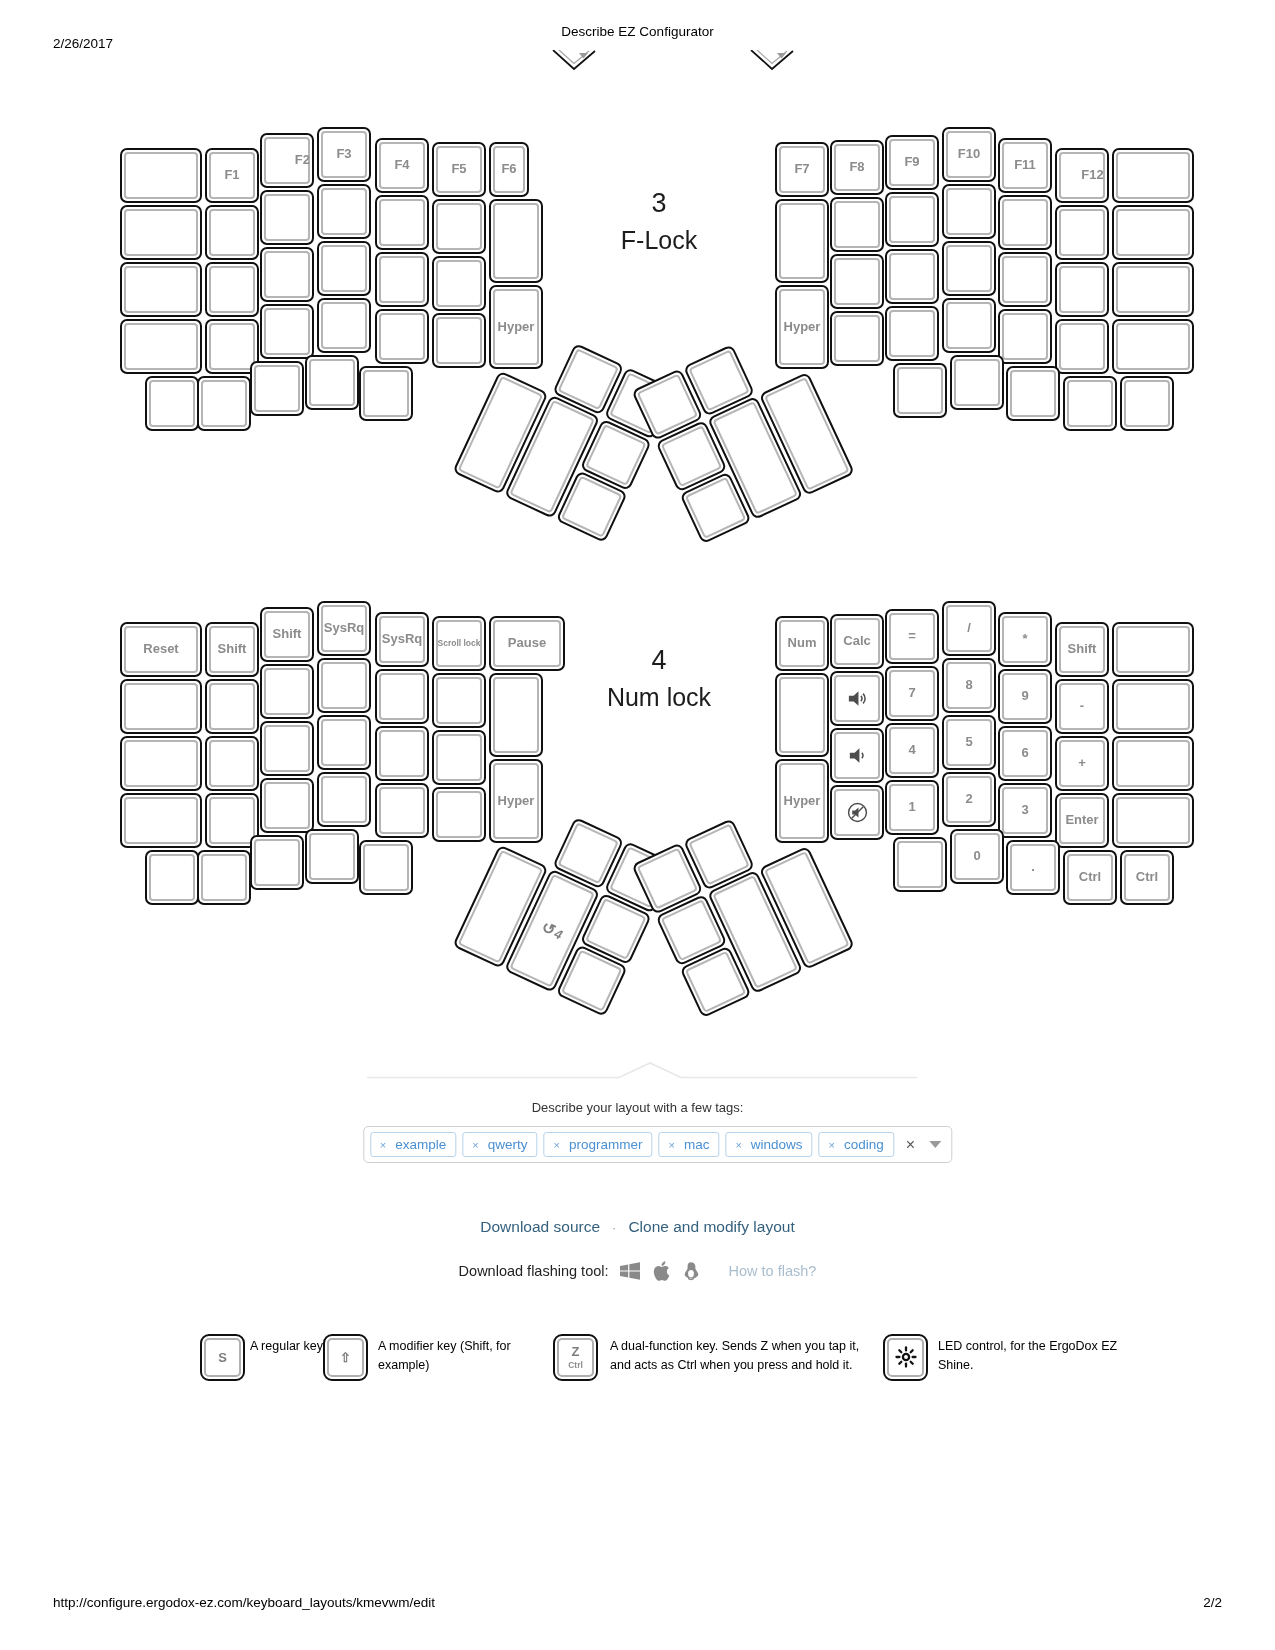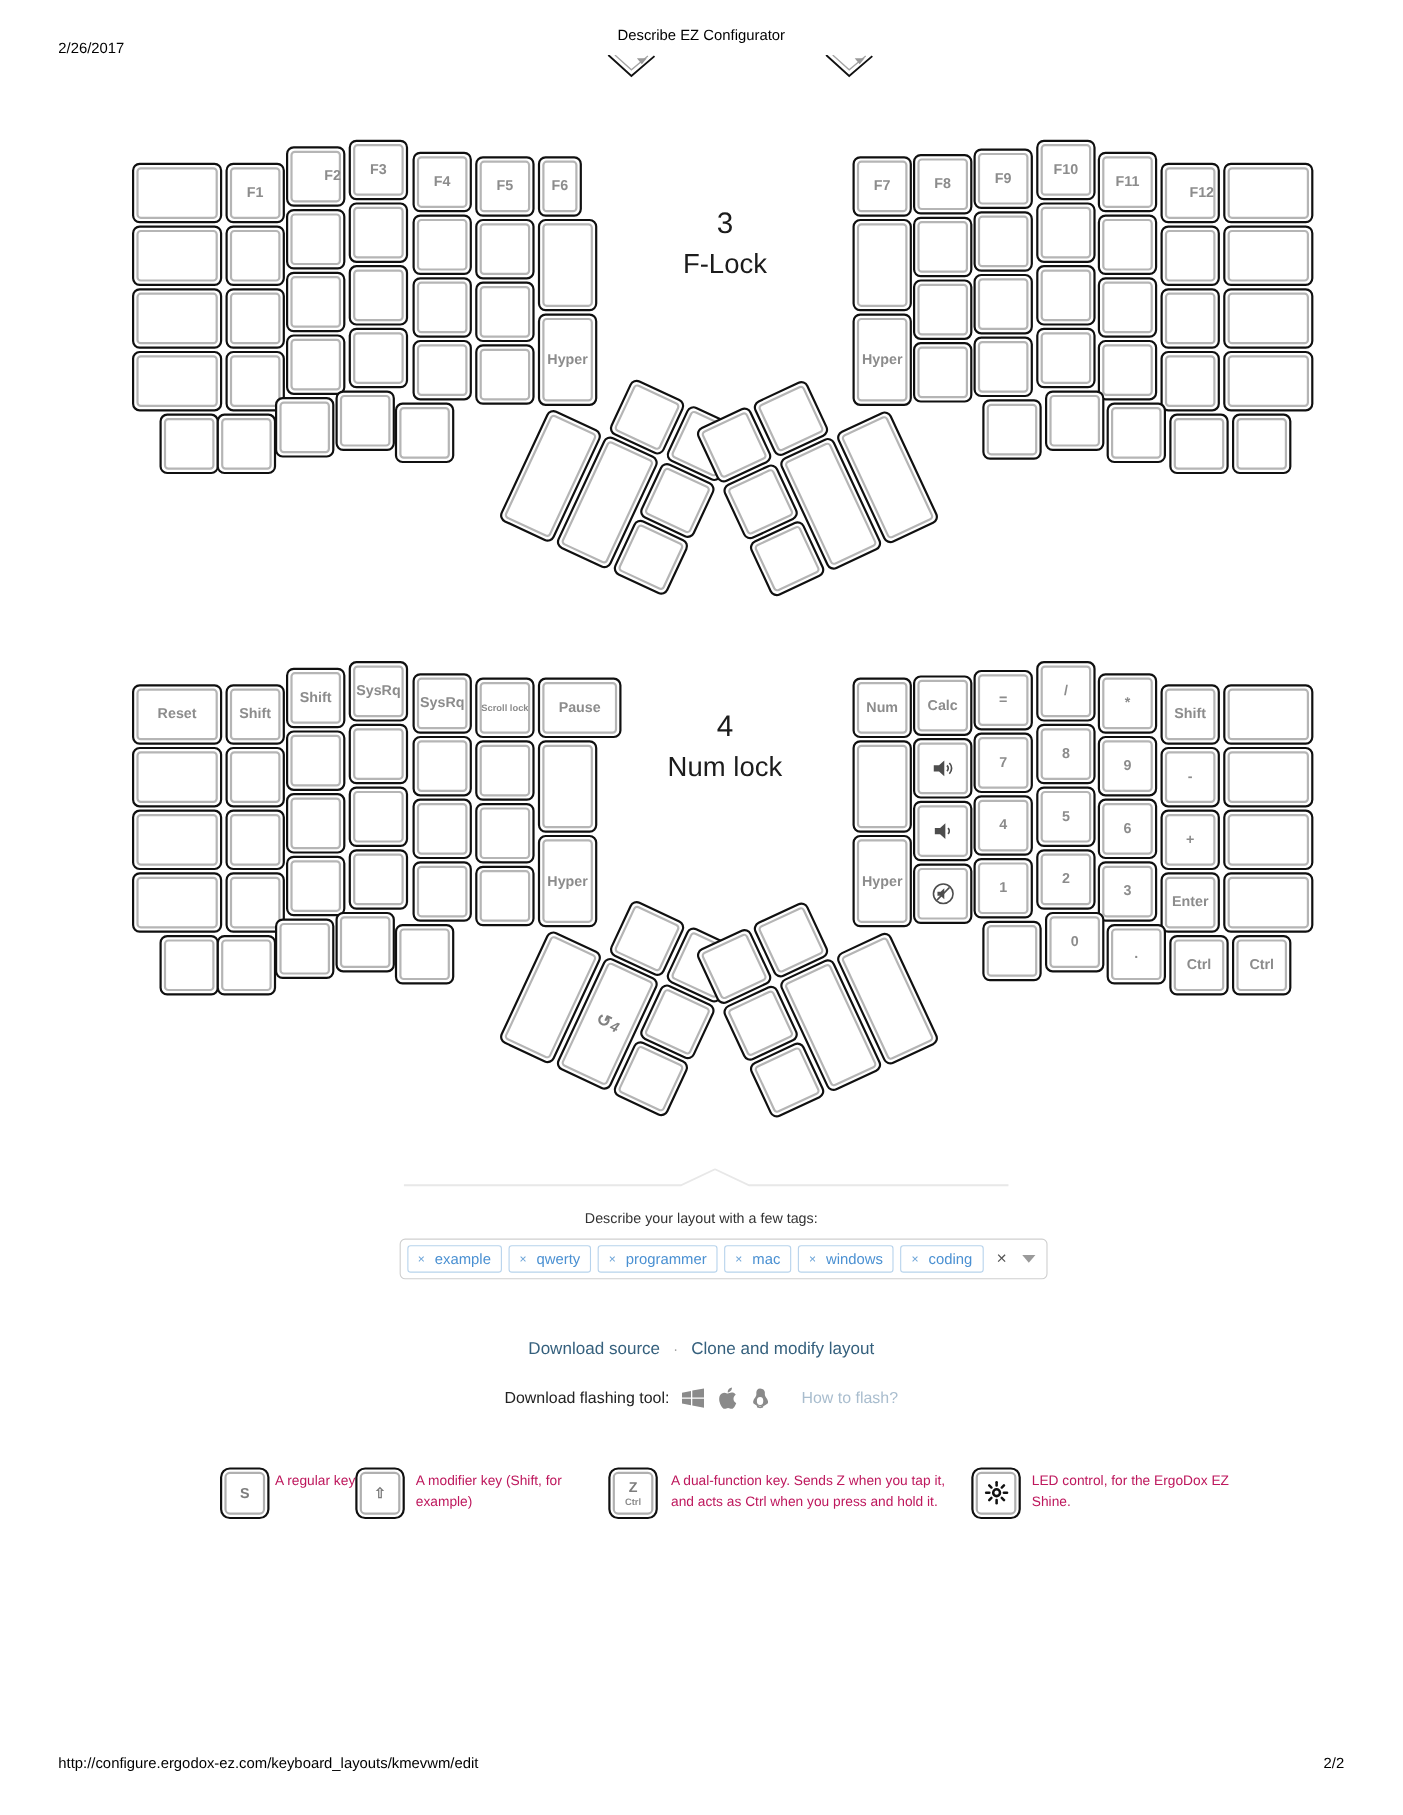--- a/index.html
+++ b/index.html
@@ -36,21 +36,21 @@
   .links .dot{color:#999;margin:0 12px;font-size:13px;}
   .flashrow{position:absolute;top:1260px;left:0;width:1235px;display:flex;justify-content:center;align-items:center;gap:10px;font-size:14.5px;color:#222;}
   .flashrow .osicon{display:flex;align-items:center;cursor:pointer;}
   .howto{color:#a9bdce;margin-left:18px;cursor:pointer;}
   
   .lkey{position:absolute;width:45px;height:47px;background:#fff;border:2.5px solid #101010;border-radius:9px;box-sizing:border-box;
         display:flex;flex-direction:column;align-items:center;justify-content:center;}
   .lkey .lcap{position:absolute;inset:2px;border:2px solid #b0b0b0;border-radius:5px;}
   .lkey .t{position:relative;z-index:1;font-weight:bold;color:#7d7d7d;font-size:13px;line-height:1;}
   .lkey .b{position:relative;z-index:1;font-weight:bold;color:#8d8d8d;font-size:8.5px;line-height:1;margin-top:3px;}
-  .ldesc{position:absolute;font-size:12.5px;color:#be185d;line-height:1.55;}
+  .ldesc{position:absolute;font-size:12.5px;color:#000000;line-height:1.55;}
   .sep{position:absolute;left:367px;top:1062px;}
   .topv{position:absolute;top:50px;}
 </style>
 </head>
 <body>
 
 <div class="abs hdr" style="left:53px;top:36px;">2/26/2017</div>
 <div class="abs hdr" style="left:0;top:24px;width:1275px;text-align:center;">Describe EZ Configurator</div>
 
 <svg class="topv" style="left:551px;" width="46" height="22" viewBox="0 0 46 22">

